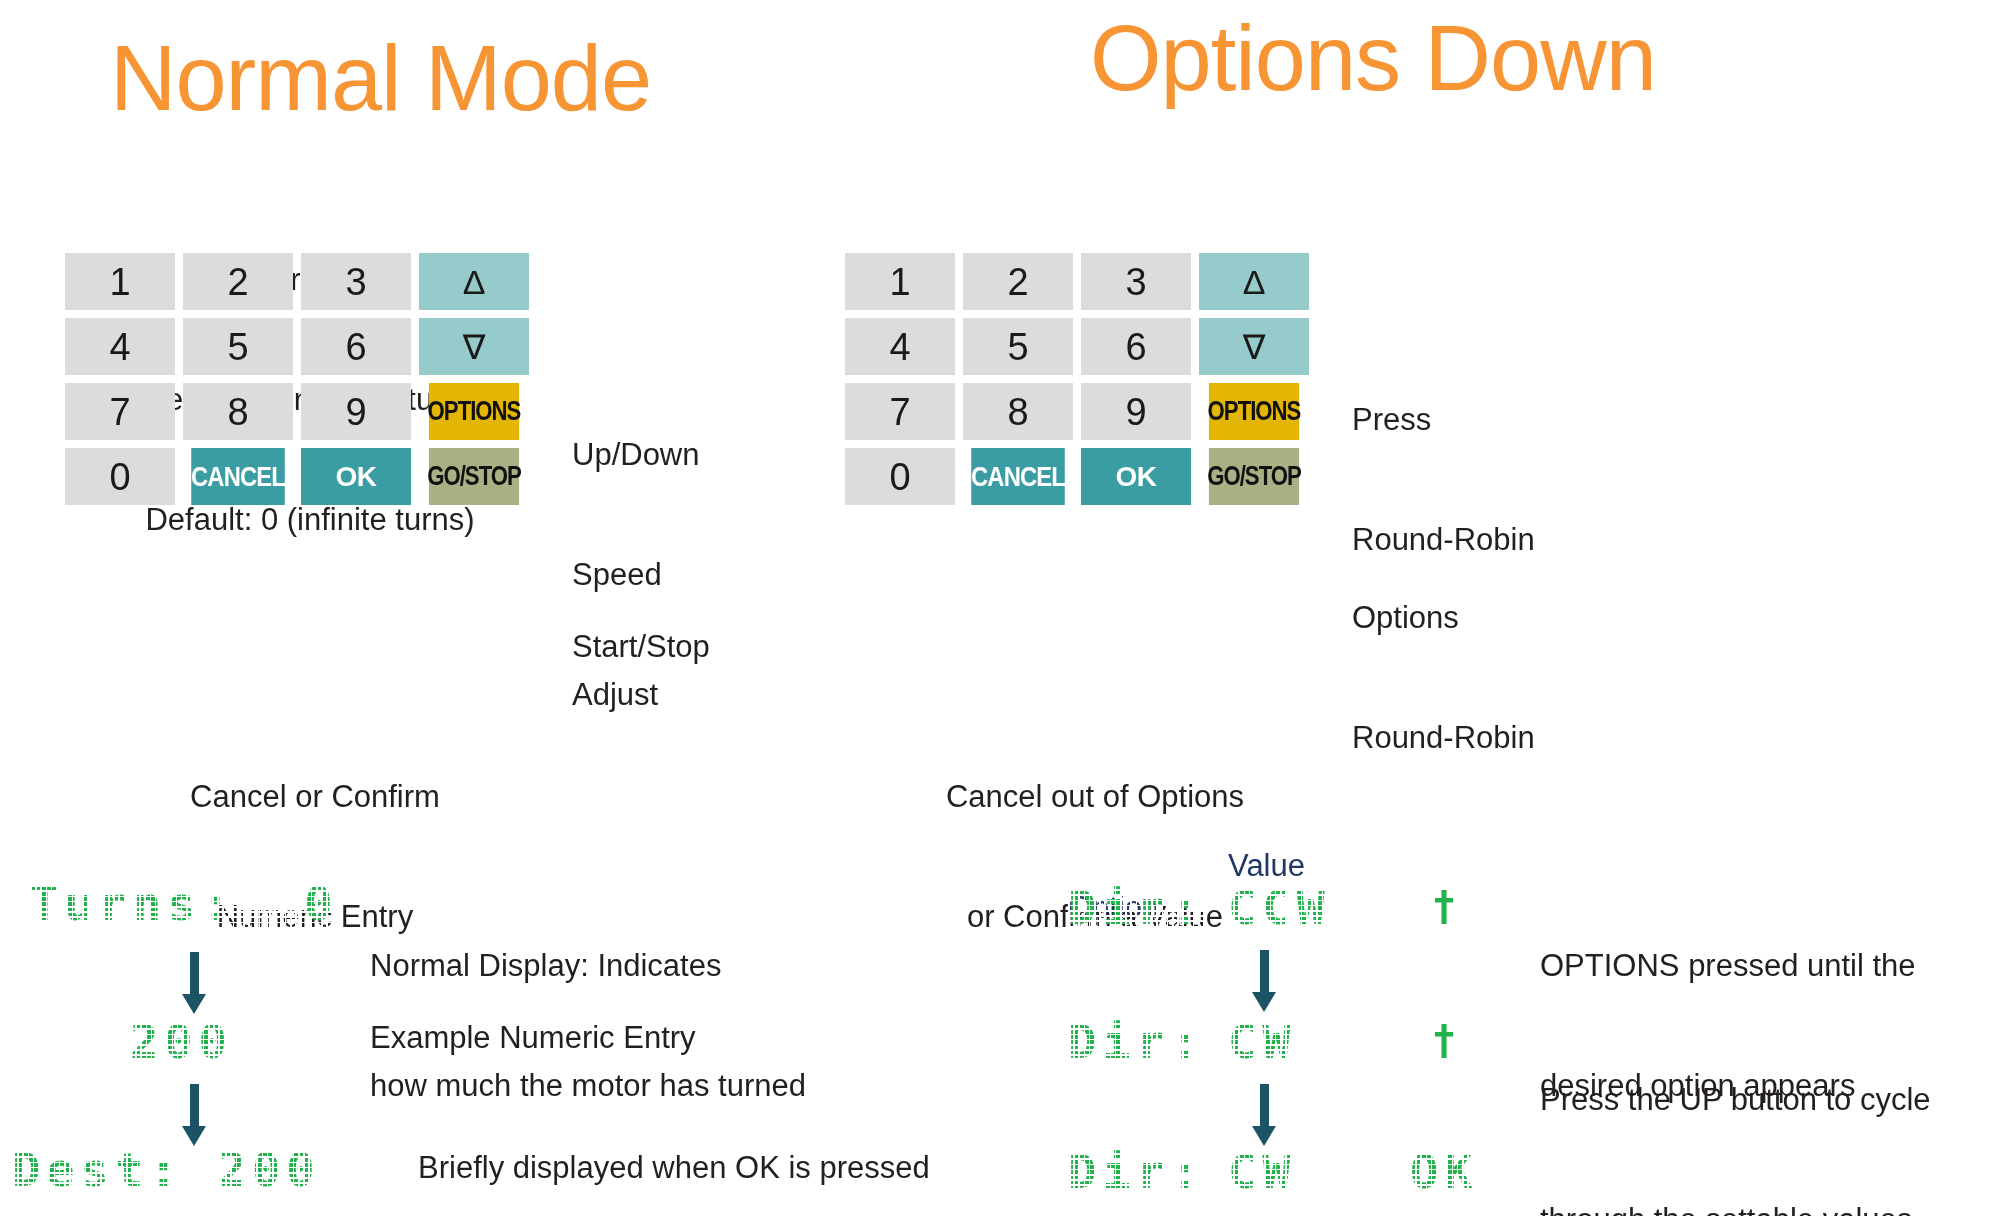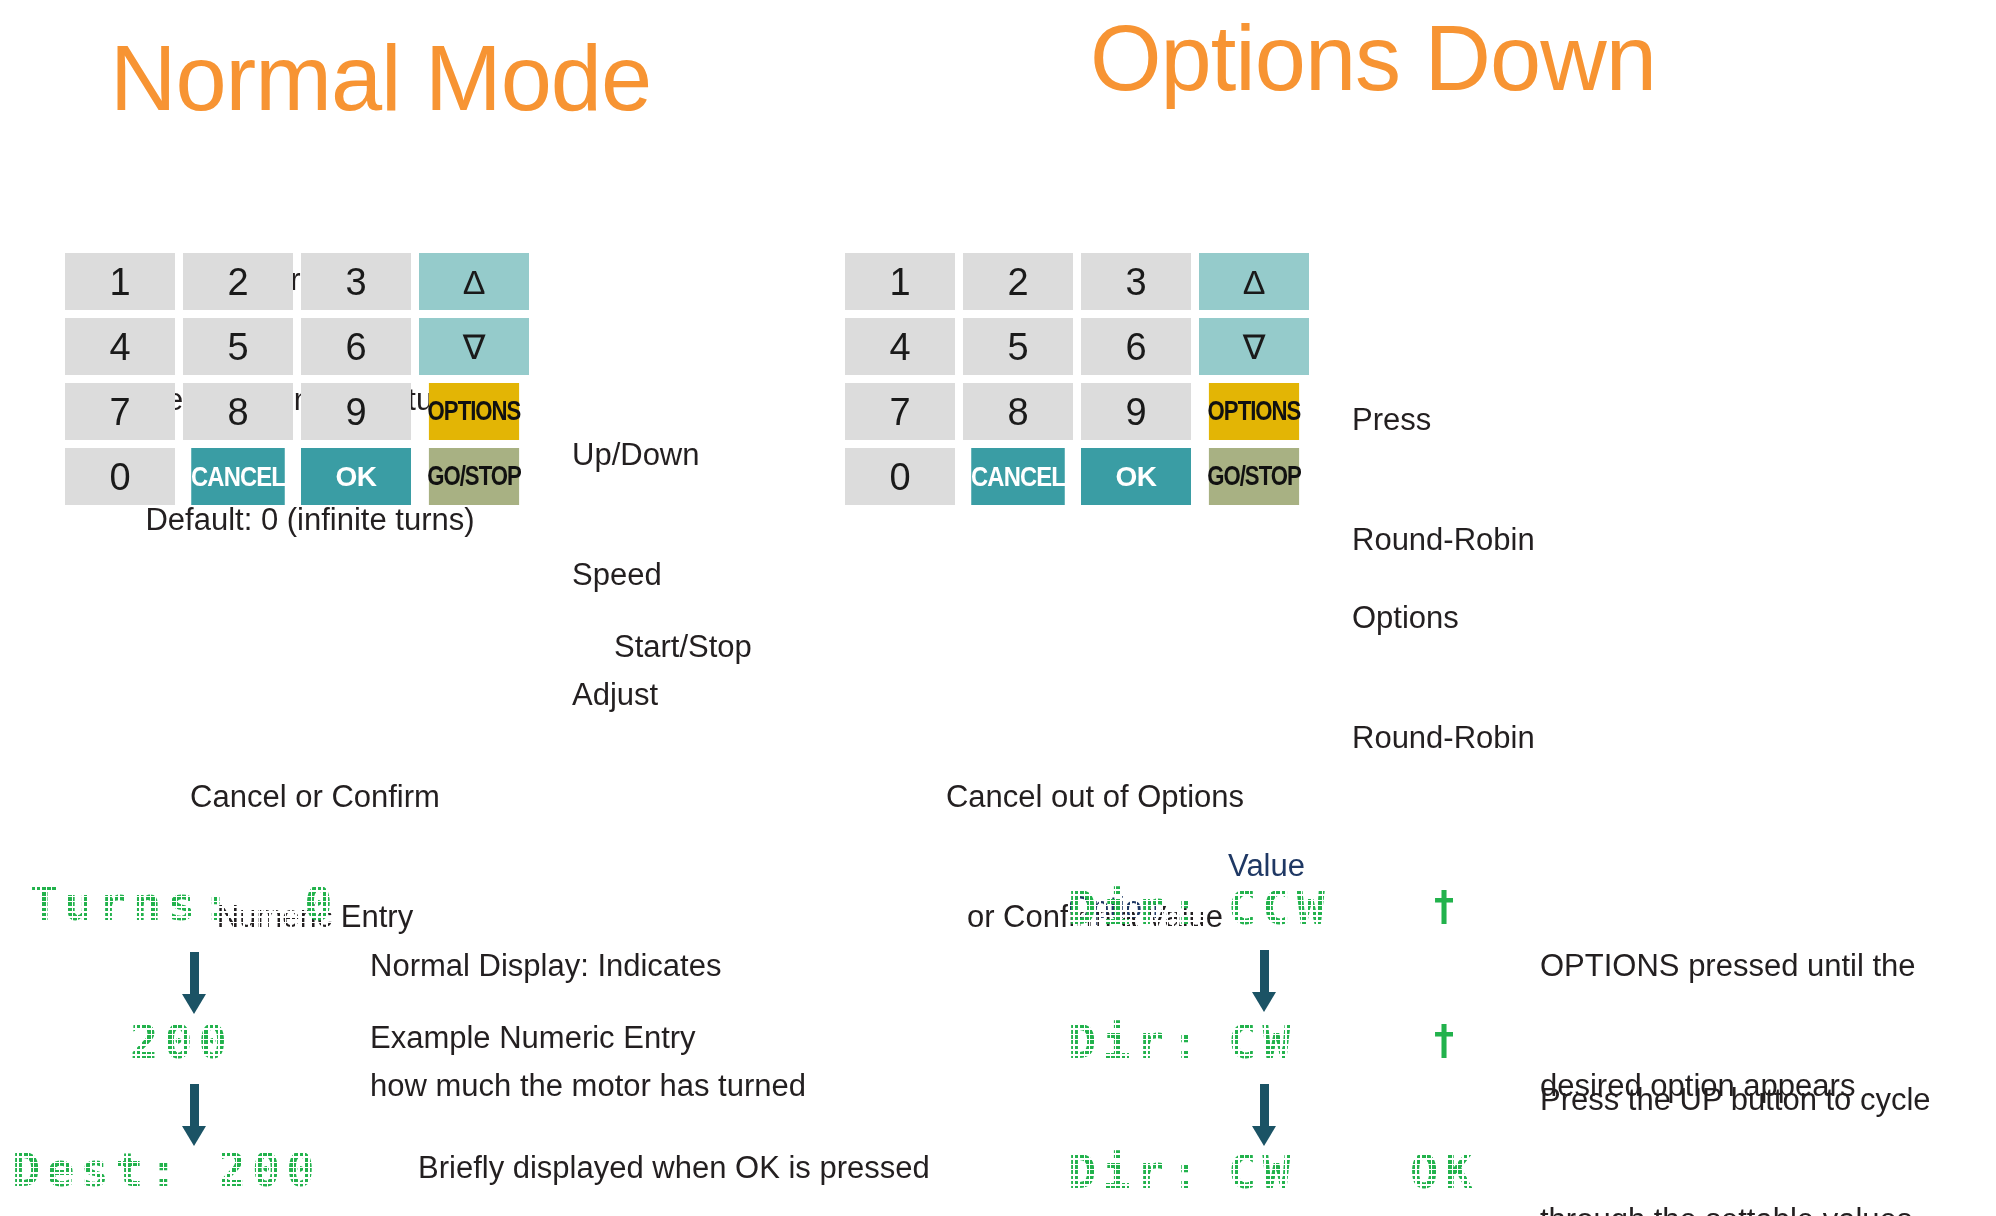--- a/index.html
+++ b/index.html
@@ -104,21 +104,21 @@
     <div class="key cancel">CANCEL</div>
     <div class="key ok">OK</div>
     <div class="key gostop">GO/STOP</div>
   </div>
 
   <div class="cap l" style="left:572px;top:355px;">
     <div>Up/Down</div>
     <div>Speed</div>
     <div>Adjust</div>
   </div>
-  <div class="cap l" style="left:572px;top:627px;margin-left:42px;">Start/Stop</div>
+  <div class="cap l" style="left:572px;top:627px;">Start/Stop</div>
 
   <div class="cap c" style="left:55px;top:697px;width:520px;">
     <div>Cancel or Confirm</div>
     <div>Numeric Entry</div>
   </div>
 
   <div class="lcdwrap" style="left:30px;top:880px;">
     <span class="txt">Turns:  0</span>
     <span class="grid" style="width: 308.672px; height: 55px;"></span>
   </div>

